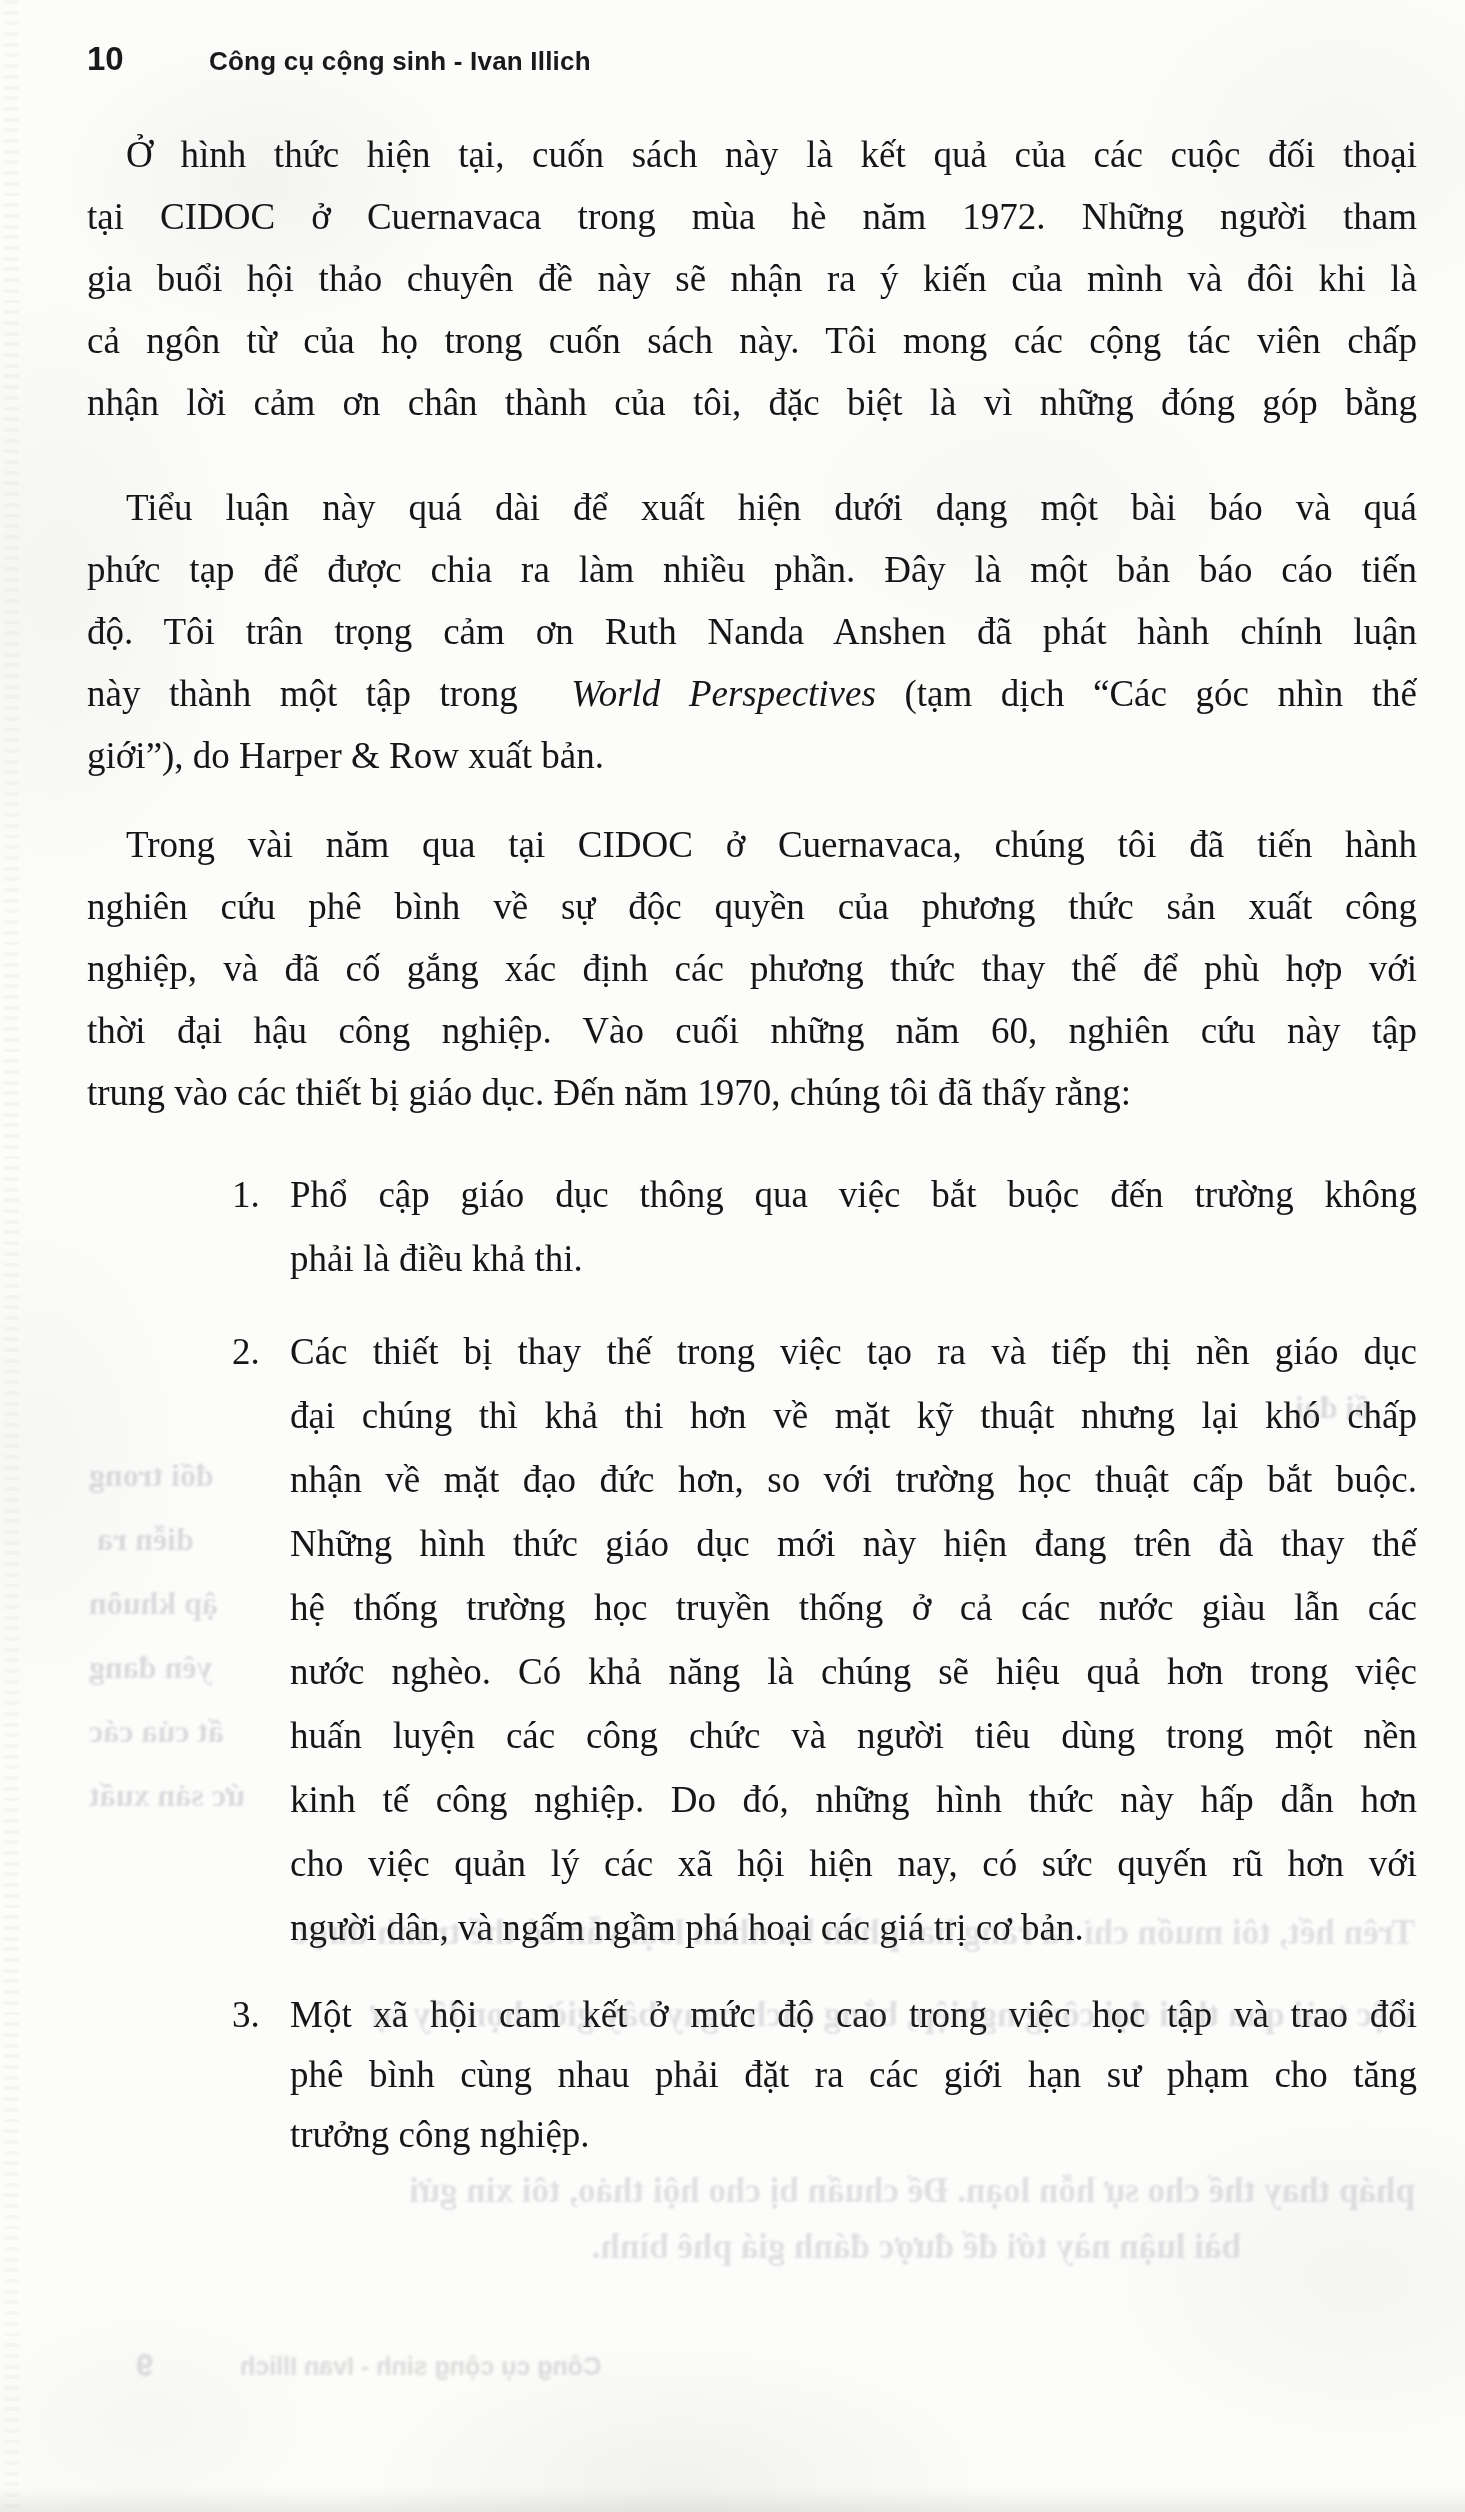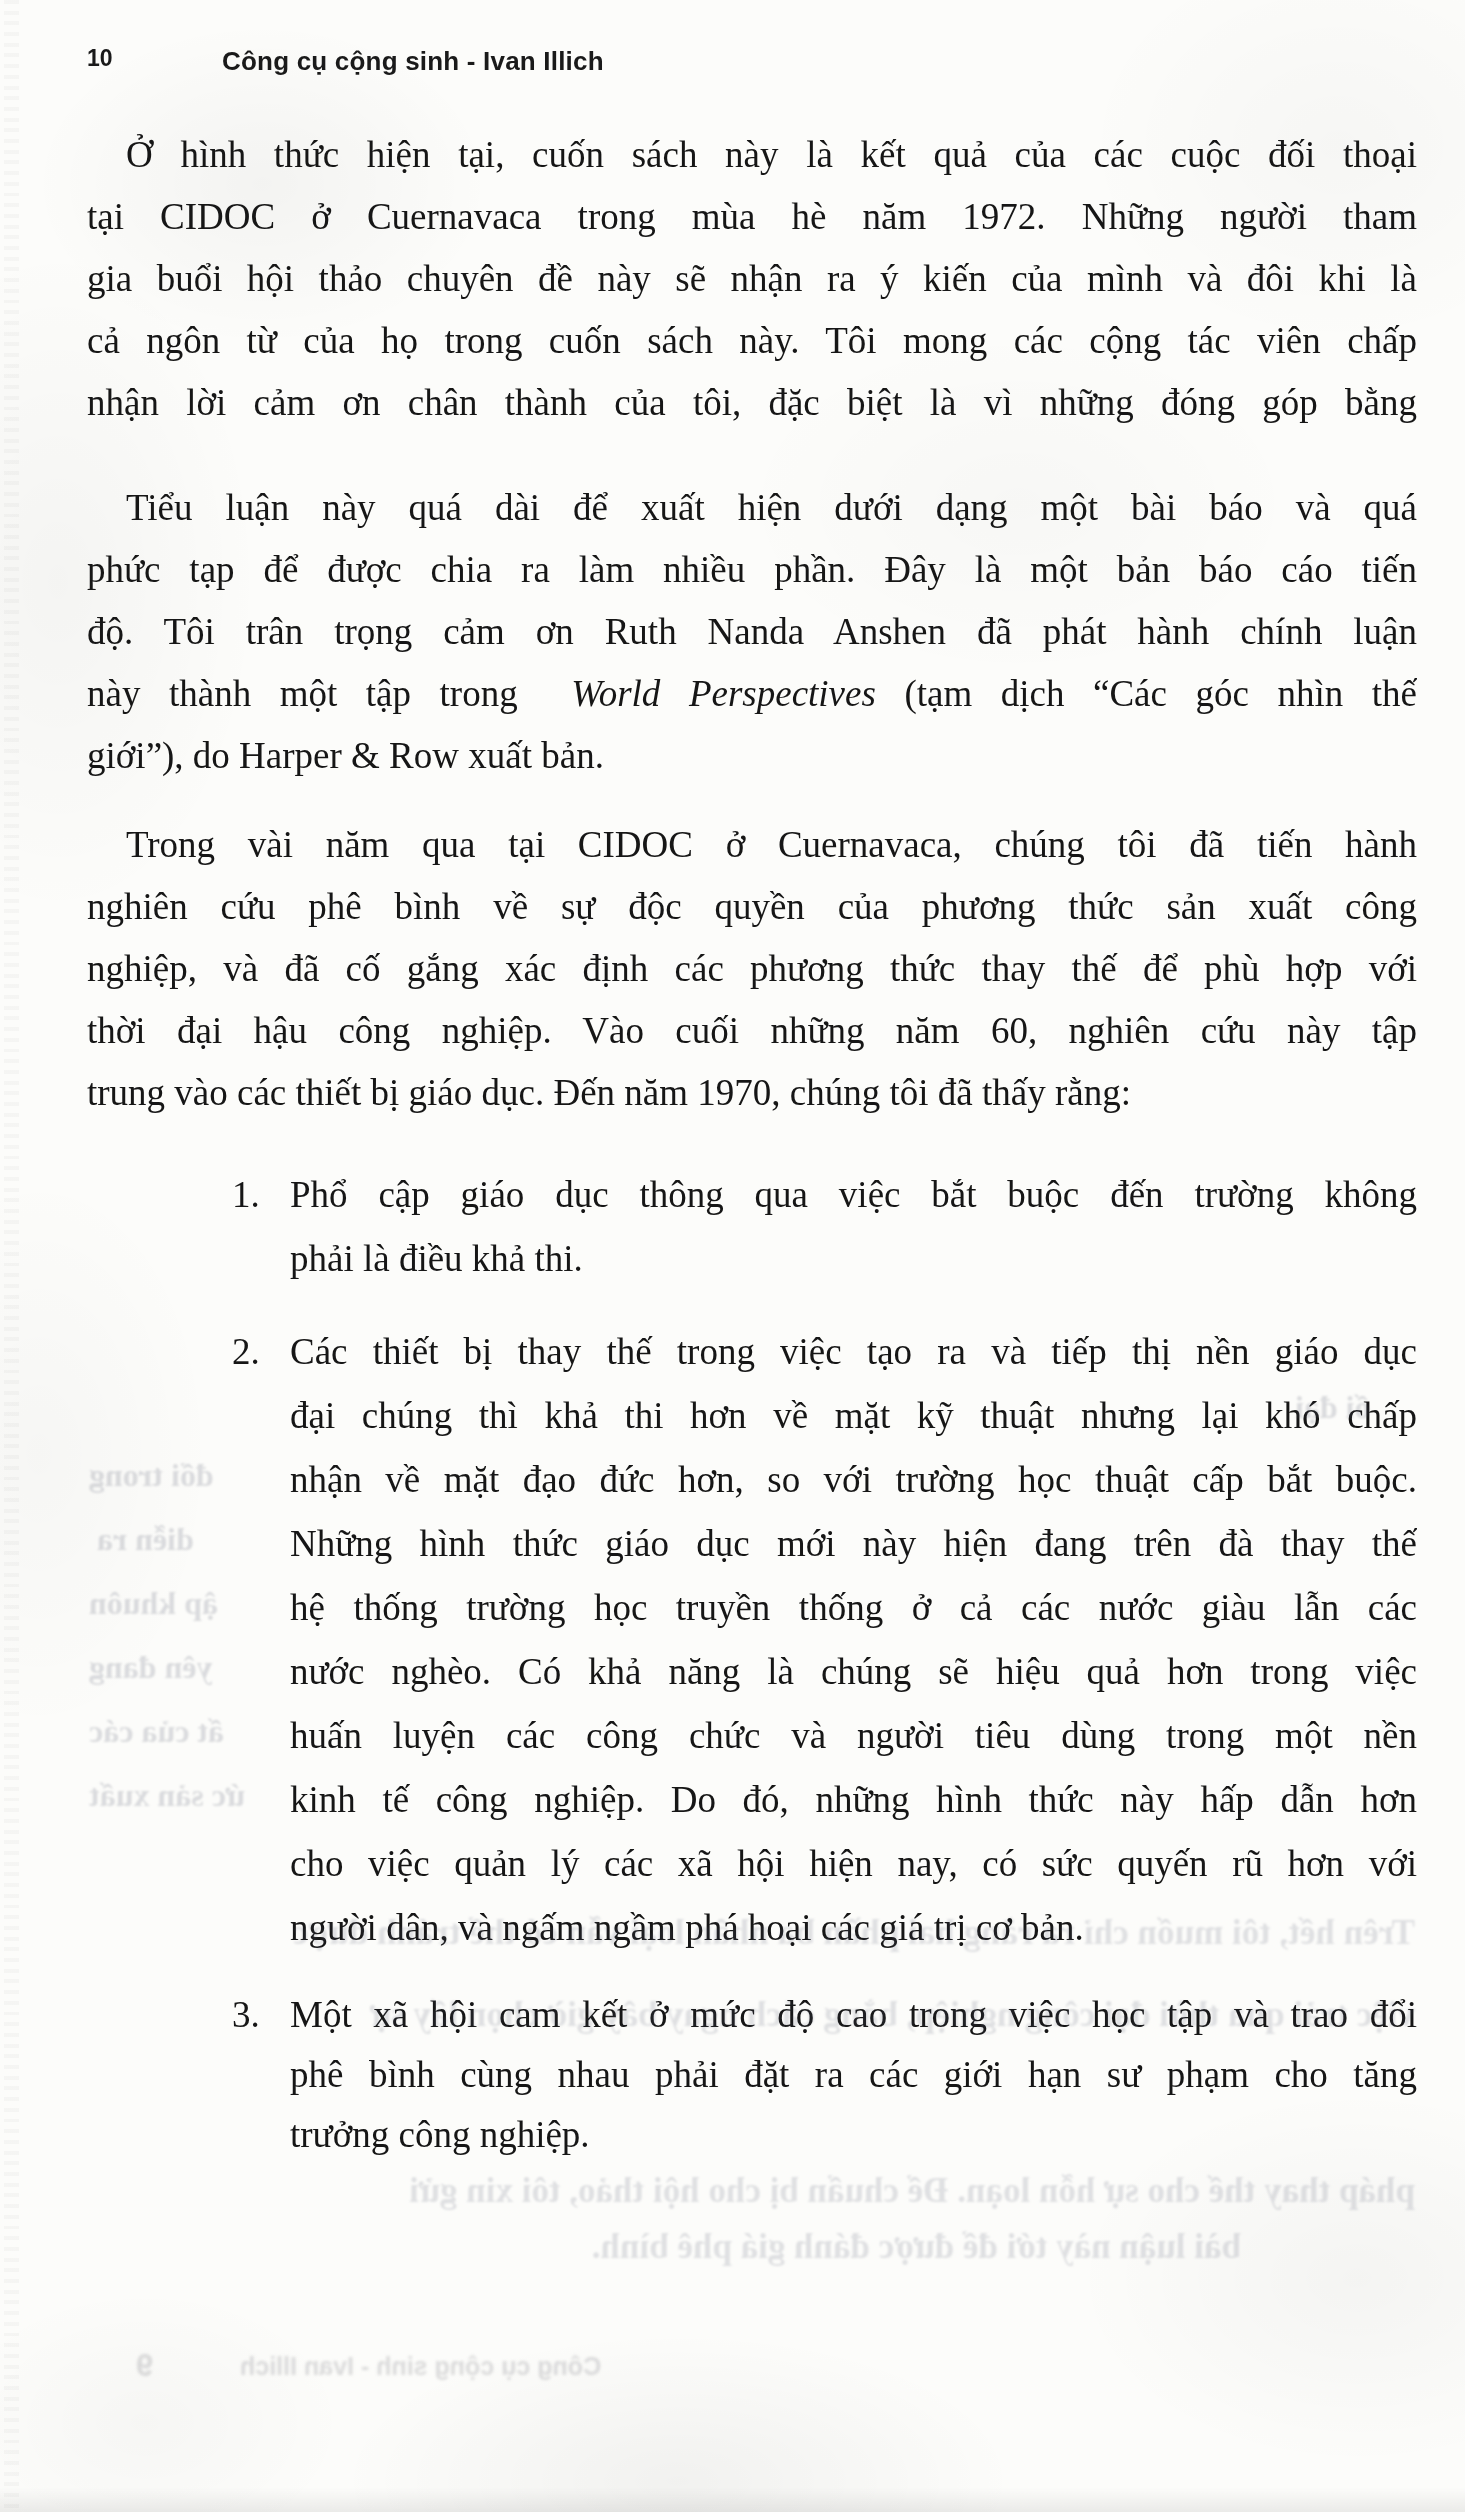--- a/index.html
+++ b/index.html
@@ -31,24 +31,24 @@
     background:linear-gradient(0deg, rgba(0,0,0,0.07), transparent);
   }
   .bottom-smear{
     position:absolute;left:465px;bottom:-5.8px;width:620px;height:39px;
     background:radial-gradient(closest-side at 50% 100%, rgba(0,0,0,0.18), transparent);
     filter:blur(1.9px);
   }
   
   .page-num{
     position:absolute;left:87px;top:39px;
-    font-family:"Liberation Sans", sans-serif;font-weight:bold;font-size:23px;line-height:39px;color:#1a1a1a;
+    font-family:"Liberation Sans", sans-serif;font-weight:bold;font-size:33px;line-height:39px;color:#1a1a1a;
   }
   .running-title{
-    position:absolute;left:222px;top:45px;
+    position:absolute;left:209px;top:45px;
     font-family:"Liberation Sans", sans-serif;font-weight:bold;font-size:26px;line-height:33px;color:#1a1a1a;
     letter-spacing:0.2px;
   }
   
   .text-flow{
     position:absolute;left:87px;top:124px;width:1330px;
     font-size:37px;
   }
   .para{margin:0;}
   .para .line{

